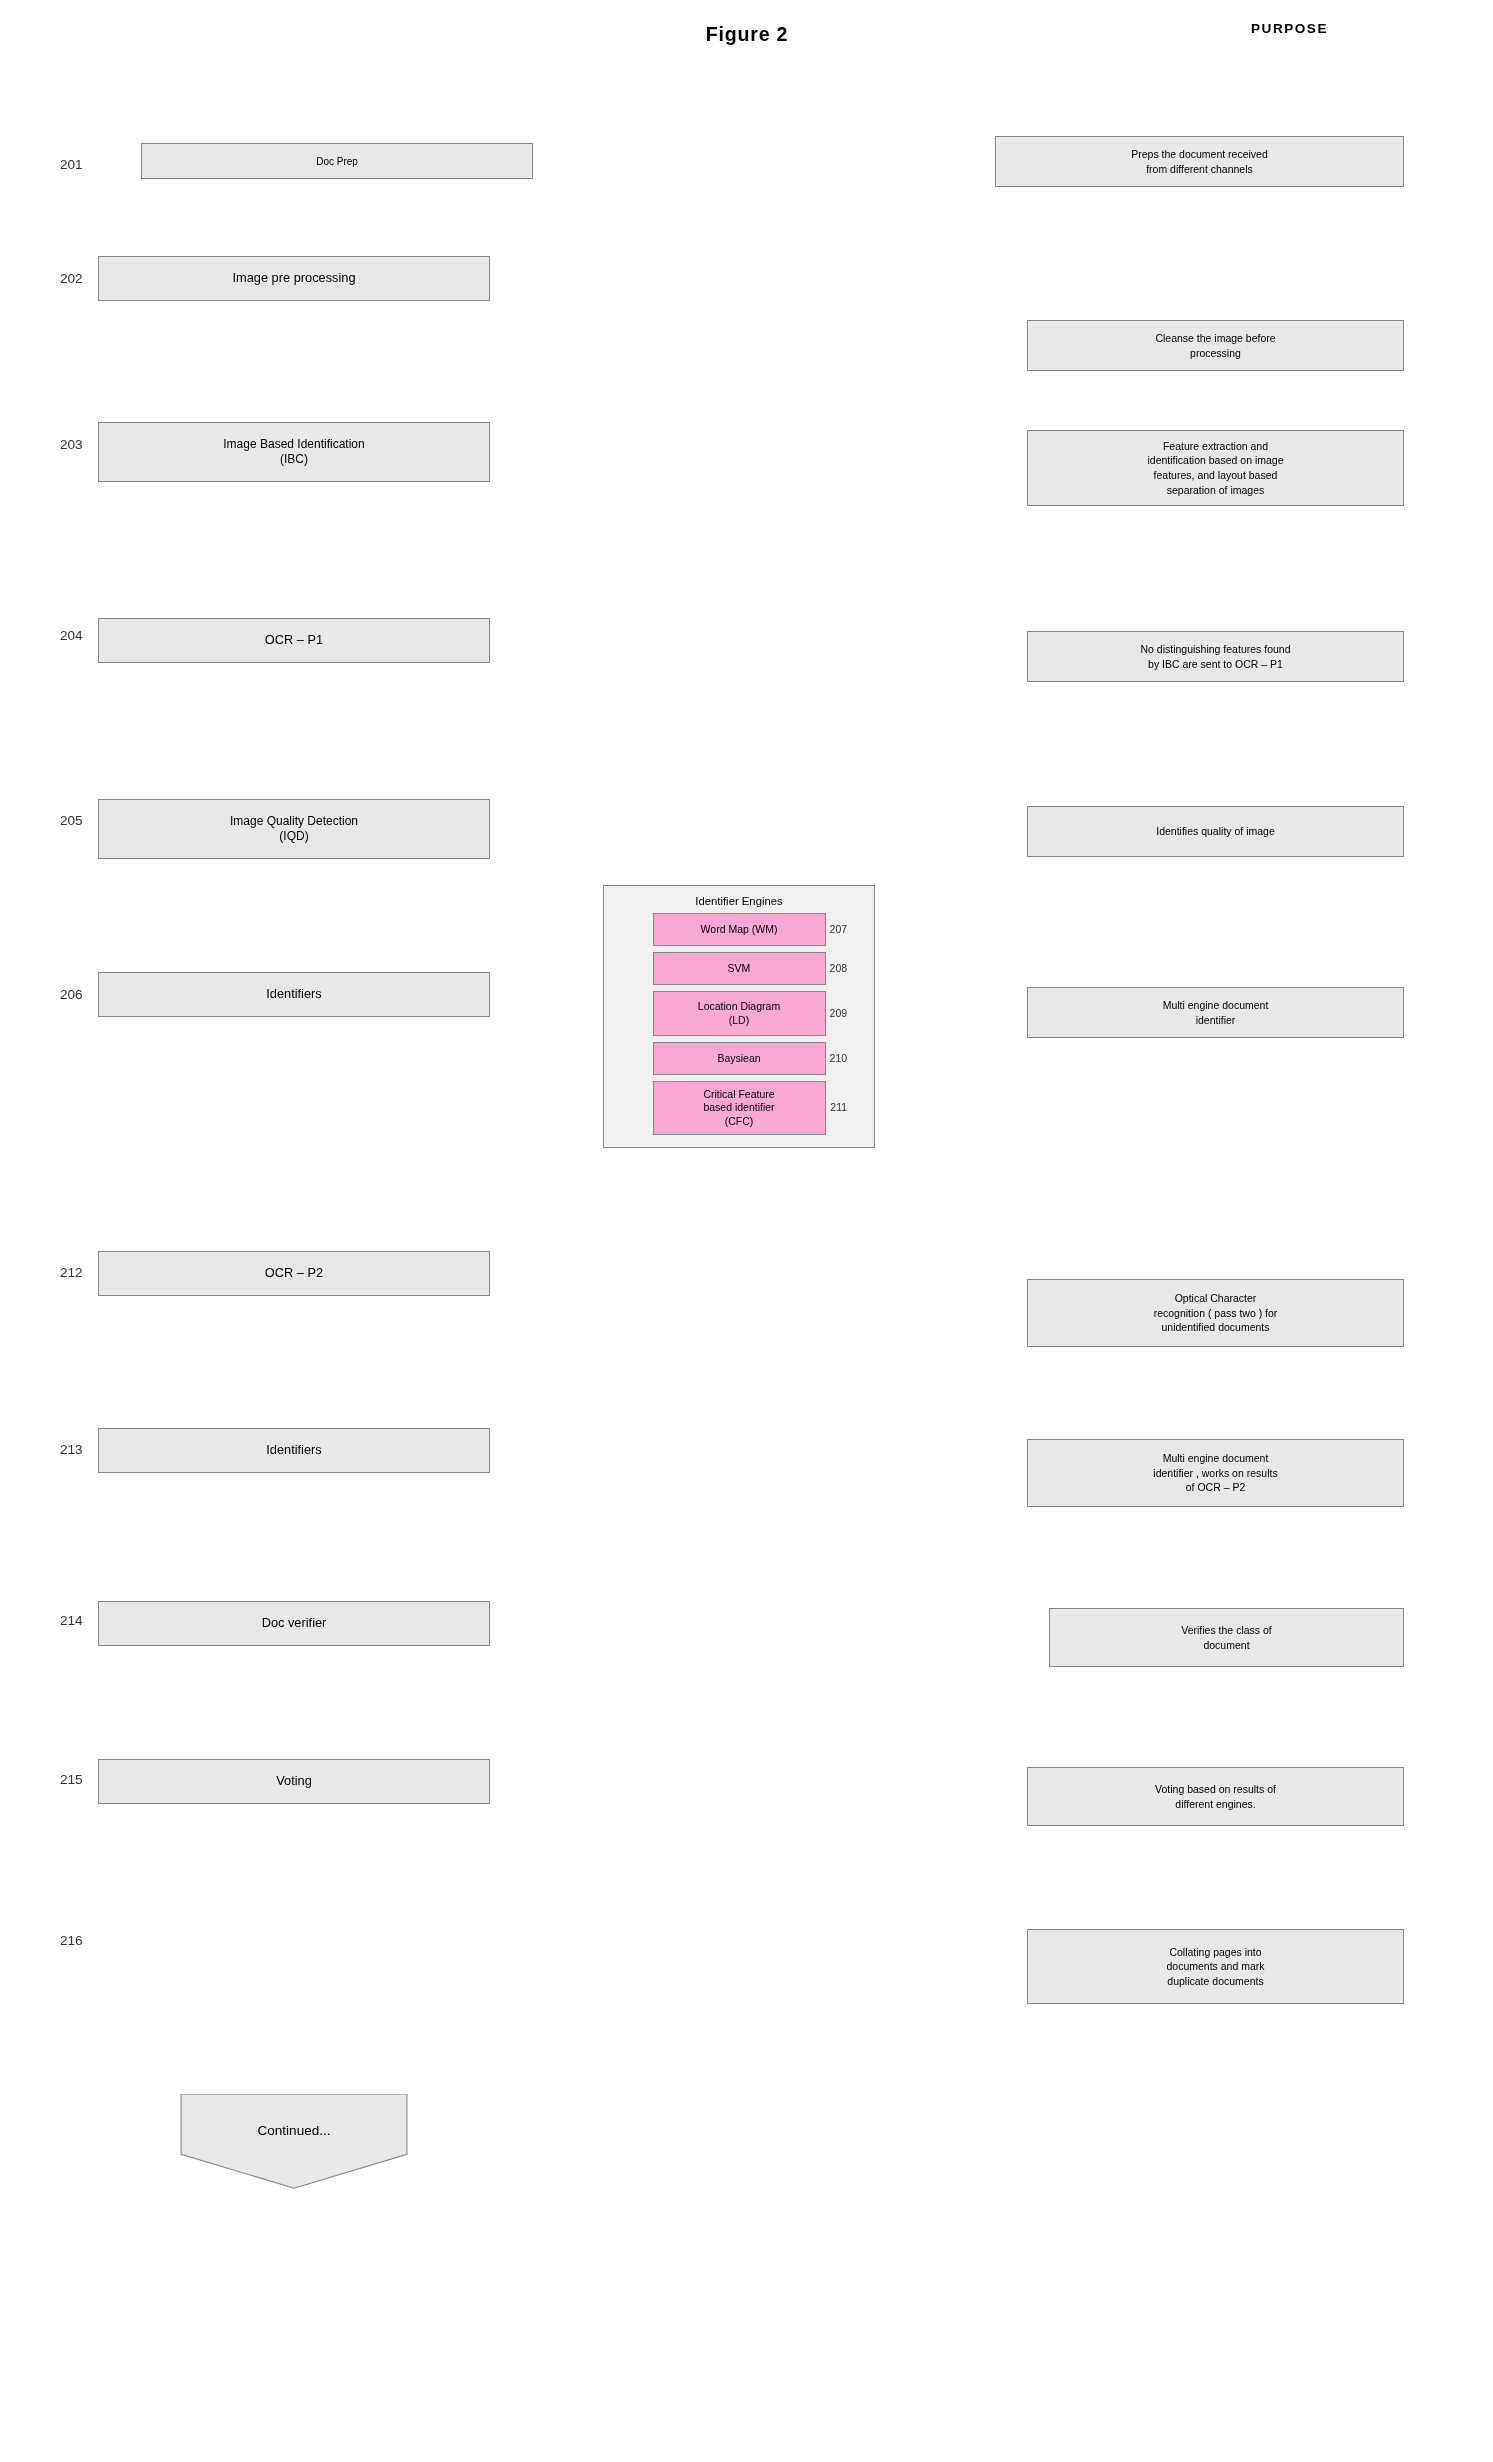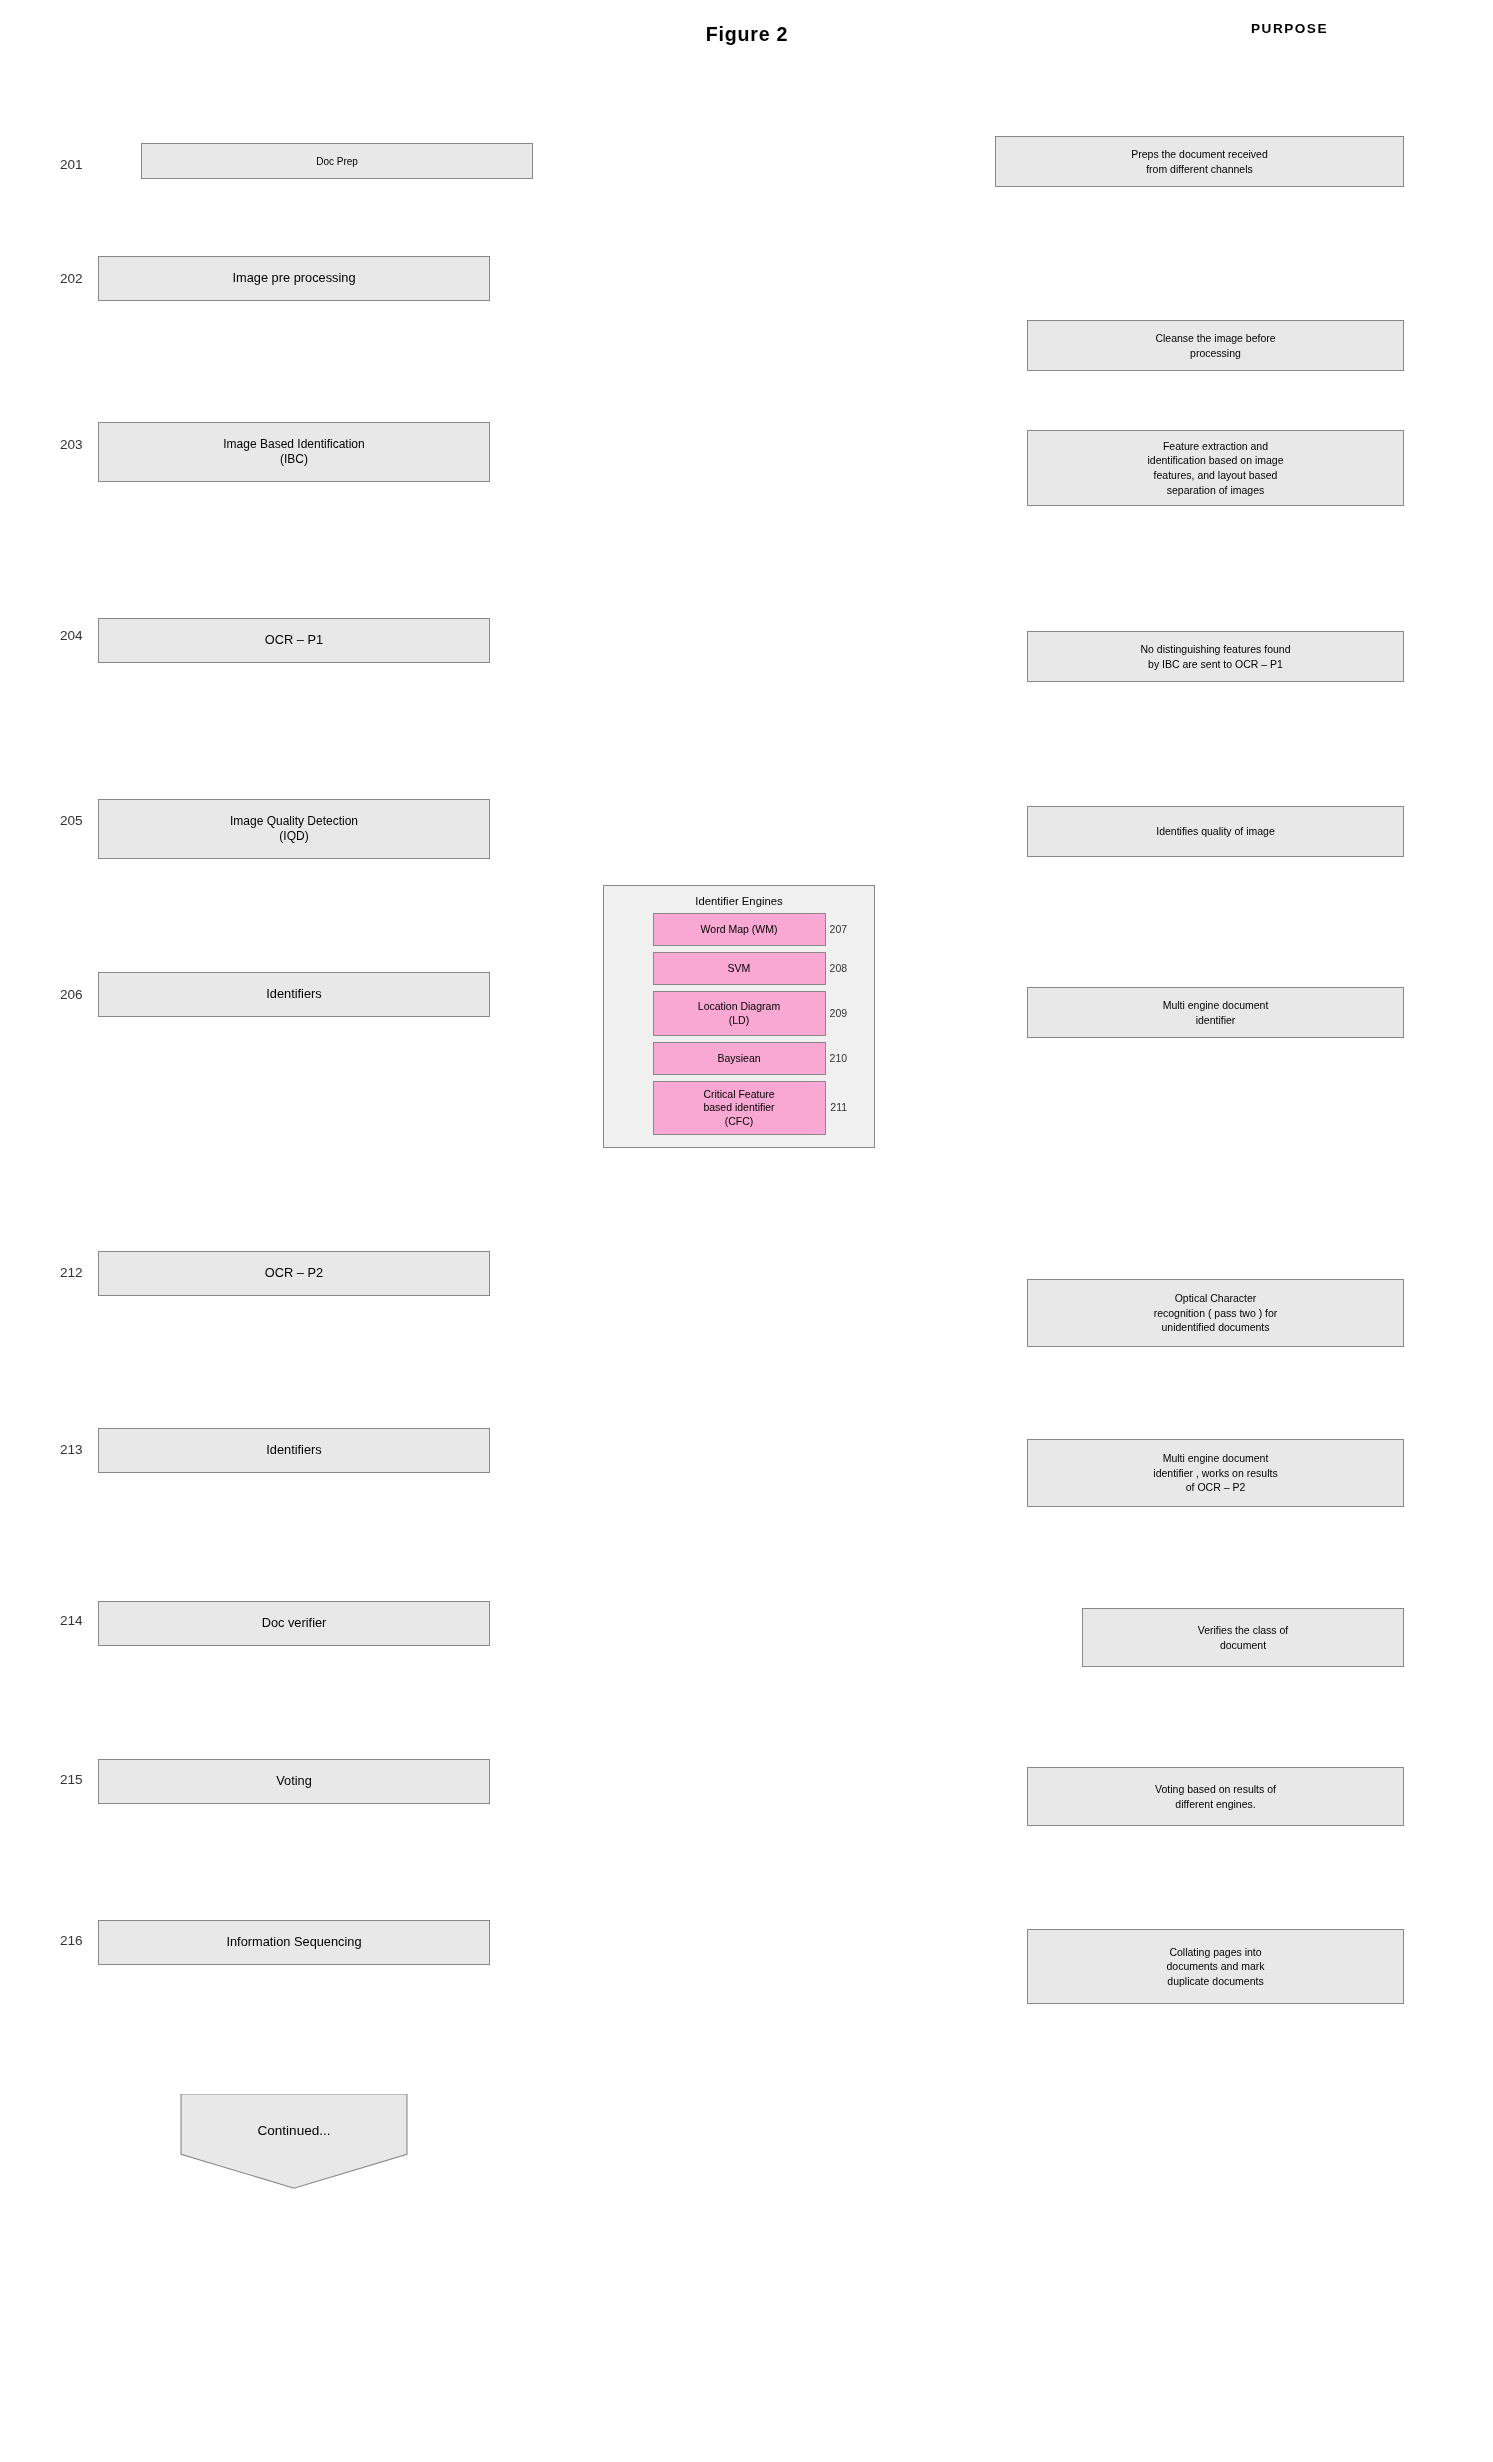--- a/index.html
+++ b/index.html
@@ -259,30 +259,29 @@
 unidentified documents</div>
 
   <div class="step-number" style="top:1389px;">213</div>
   <div class="flow-box" style="top: 1375px; width: 392px; height: 45px; font-size: 12.8px; white-space: pre-line;">Identifiers</div>
   <div class="purpose-box" style="top: 1386px; width: 377px; min-height: 68px; padding: 7.5px 10.5px; white-space: pre-line;">Multi engine document
 identifier , works on results
 of OCR – P2</div>
 
   <div class="step-number" style="top:1560px;">214</div>
   <div class="flow-box" style="top: 1548px; width: 392px; height: 45px; font-size: 12.8px; white-space: pre-line;">Doc verifier</div>
-  <div class="purpose-box" style="top: 1555px; width: 322px; min-height: 59px; padding: 7.5px 10.5px; white-space: pre-line;">Verifies the class of
+  <div class="purpose-box" style="top: 1555px; width: 355px; min-height: 59px; padding: 7.5px 10.5px; white-space: pre-line;">Verifies the class of
 document</div>
 
   <div class="step-number" style="top:1719px;">215</div>
   <div class="flow-box" style="top: 1706px; width: 392px; height: 45px; font-size: 12.8px; white-space: pre-line;">Voting</div>
   <div class="purpose-box" style="top: 1714px; width: 377px; min-height: 59px; padding: 7.5px 10.5px; white-space: pre-line;">Voting based on results of
 different engines.</div>
 
   <div class="step-number" style="top:1880px;">216</div>
-  <div class="flow-box" style="top: 1867px; width: 392px; height: 45px; font-size: 12.8px; white-space: pre-line;">Information Sequencing</div>
   <div class="purpose-box" style="top: 1876px; width: 377px; min-height: 75px; padding: 7.5px 10.5px; white-space: pre-line;">Collating pages into
 documents and mark
 duplicate documents</div>
 
   <div style="position:absolute; left:166px; top:2041px;">
     <svg width="256" height="98" xmlns="http://www.w3.org/2000/svg" viewBox="0 0 340 130" style="font-size:14px">
 
       <polygon points="20,0 320,0 320,80 170,125 20,80" fill="#e8e8e8" stroke="#888" stroke-width="1.5"></polygon>
       <text x="170" y="50" text-anchor="middle" dominant-baseline="middle" font-size="18" font-family="Arial">Continued...</text>
     </svg>

